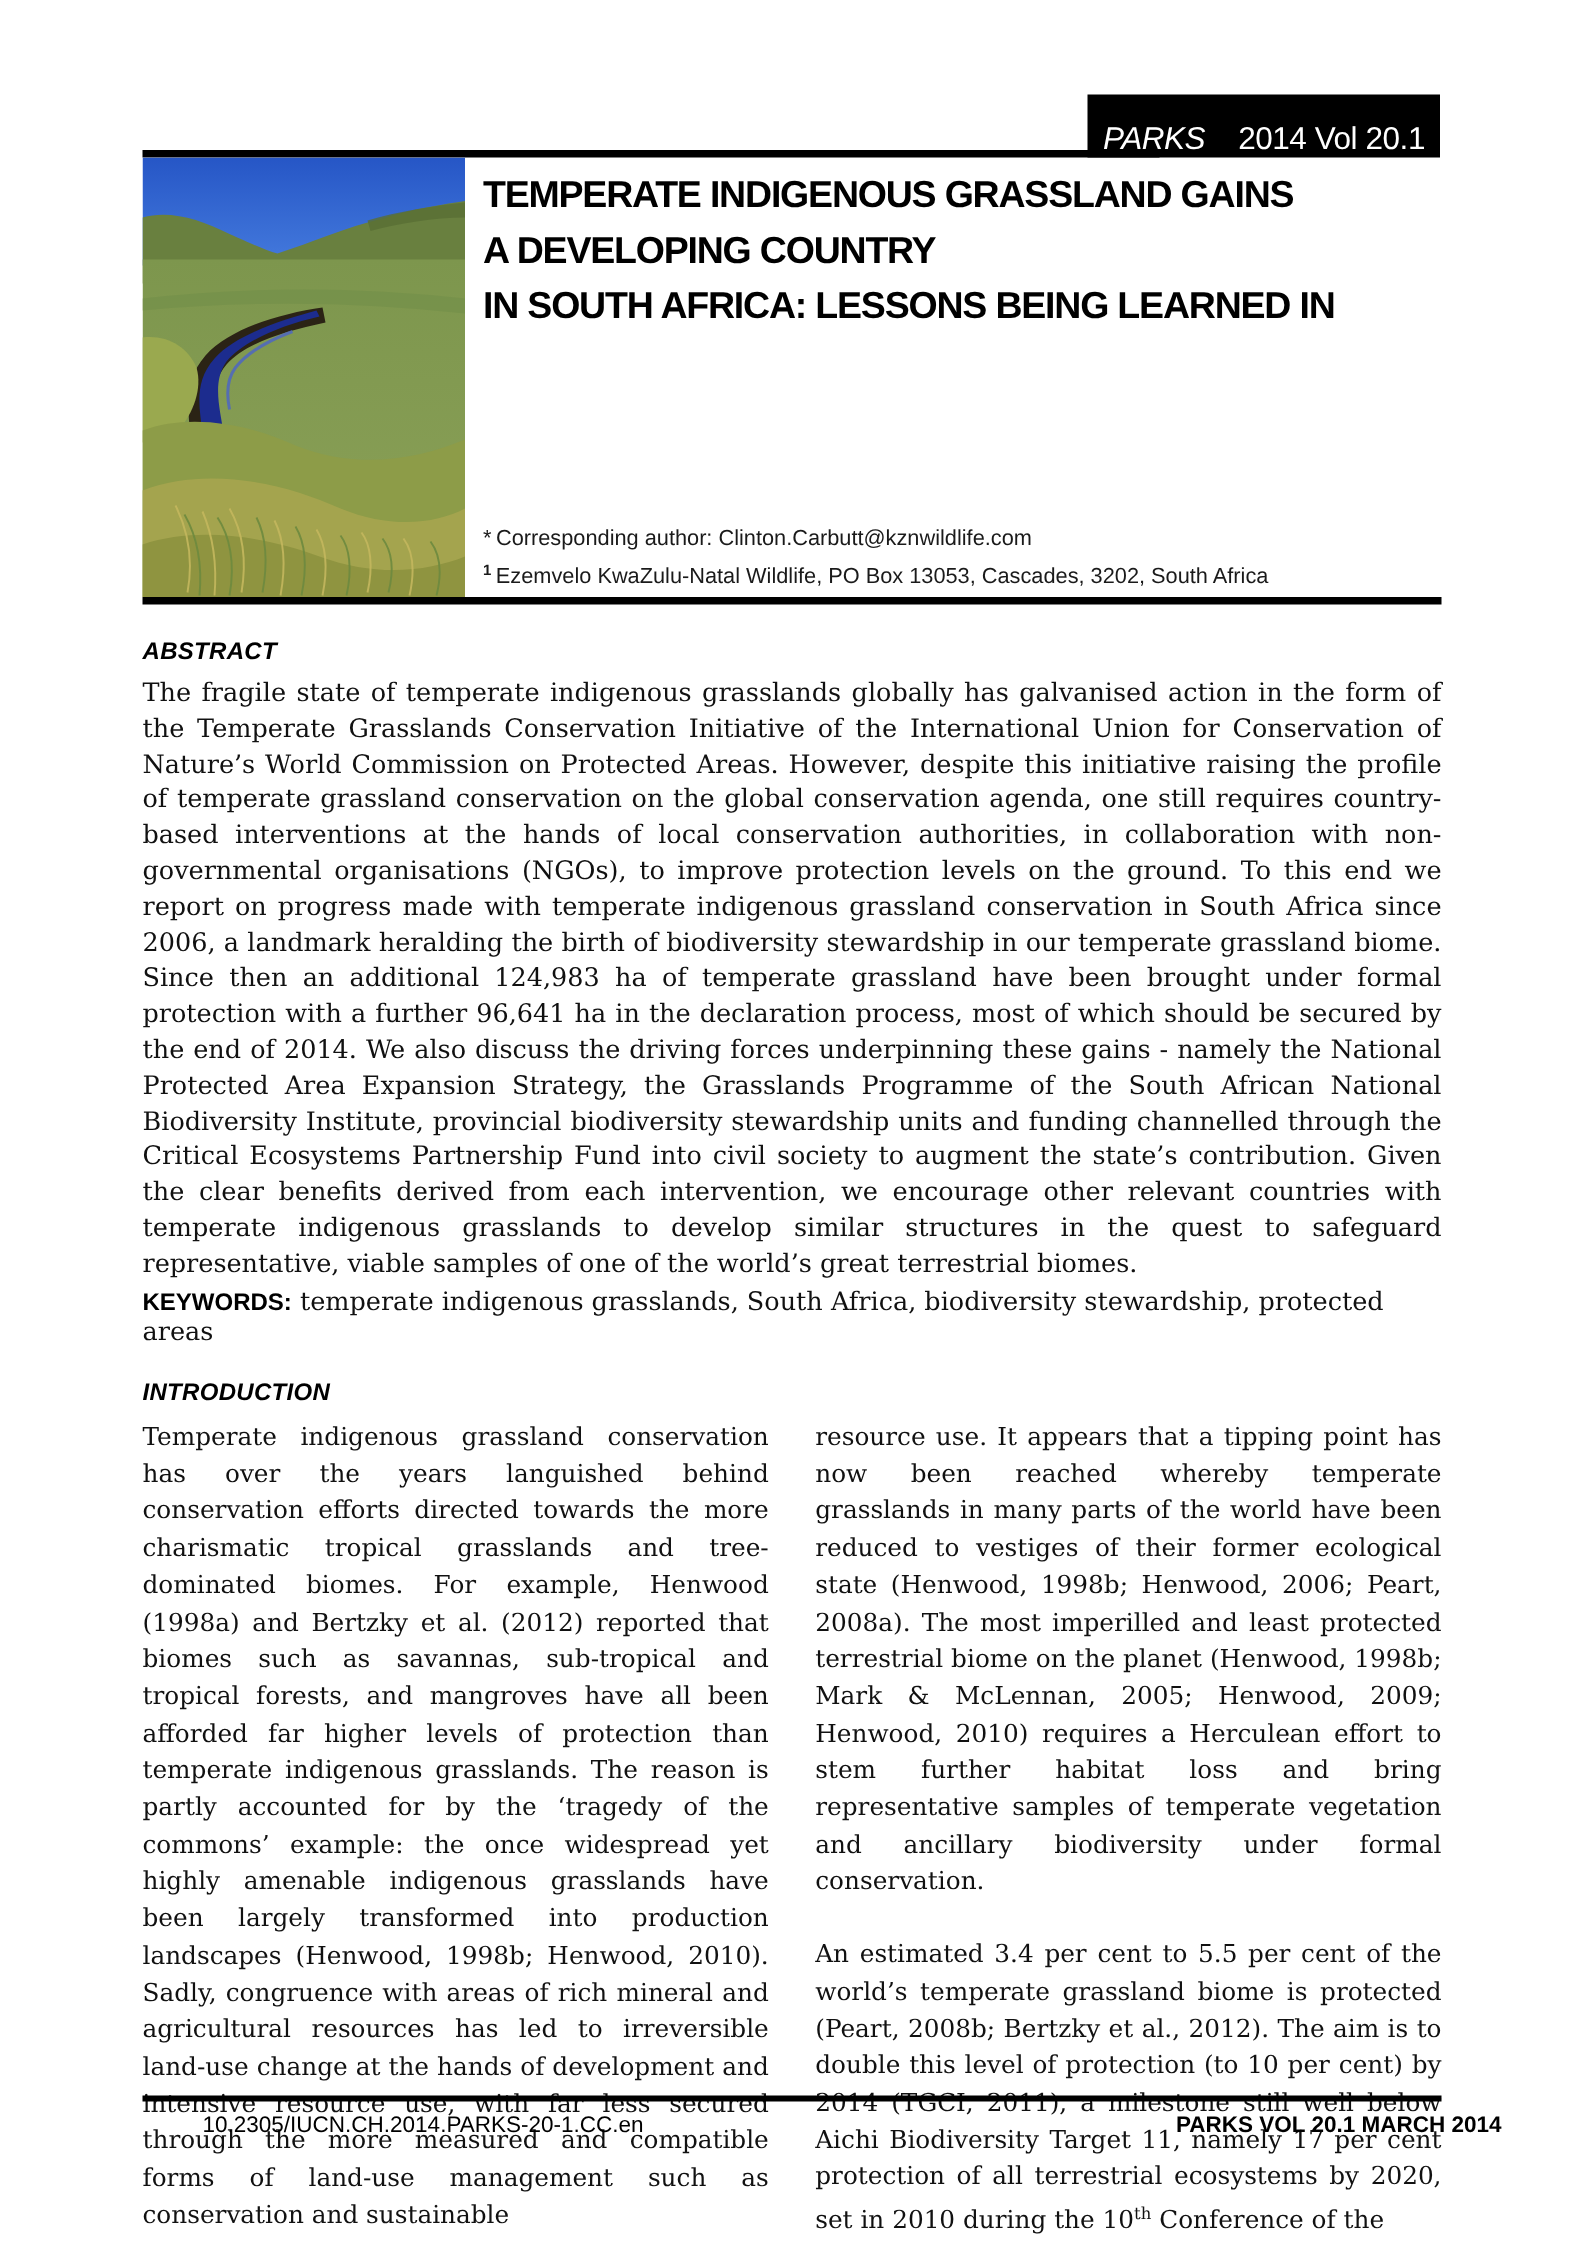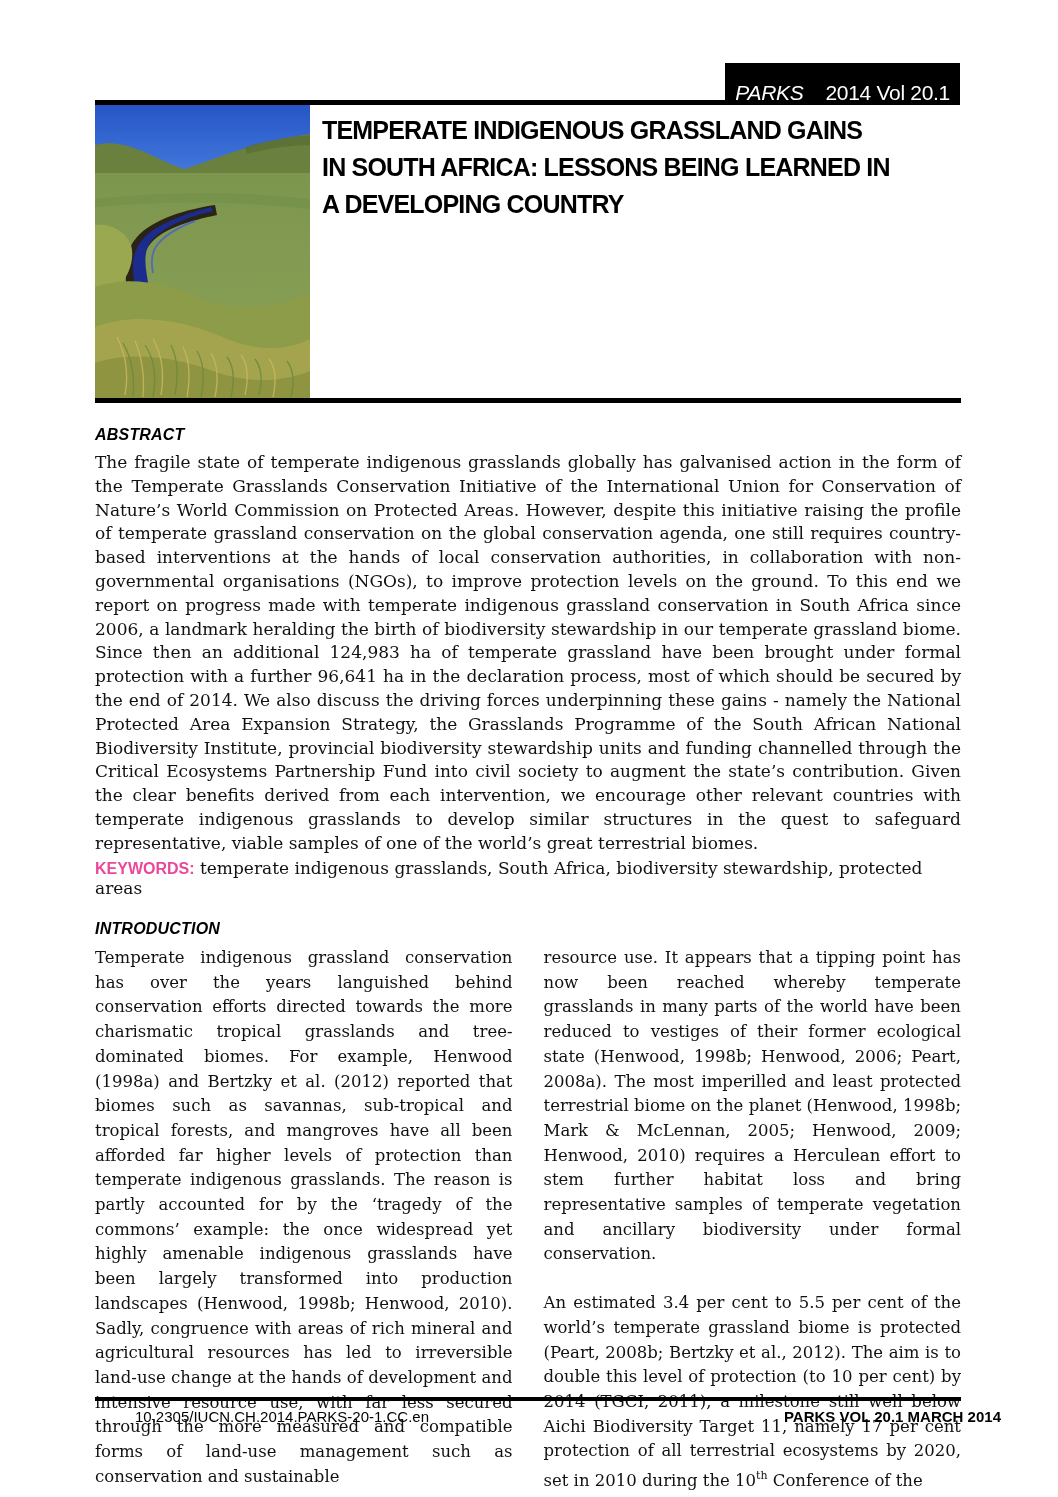--- a/index.html
+++ b/index.html
@@ -43,21 +43,21 @@
     font-size:16px;font-weight:bold;letter-spacing:0.2px;font-style:italic;
   }
   #abstract-heading{top:426px;}
   #intro-heading{top:920px;}
   .serif{font-family:"DejaVu Serif","Liberation Serif",serif;color:#111;}
   .abstract-text{
     position:absolute;left:95px;top:451px;width:866px;
     font-size:17px;line-height:23.8px;text-align:justify;
   }
   .keywords{position:absolute;left:95px;top:858px;width:866px;font-size:17px;}
-  .kw-label{font-family:"Liberation Sans",sans-serif;font-weight:bold;font-size:16px;color:#ec4899;}
+  .kw-label{font-family:"Liberation Sans",sans-serif;font-weight:bold;font-size:16px;color:#000000;}
   .columns{
     position:absolute;left:95px;top:946px;width:866px;
     display:flex;gap:31px;
   }
   .col{width:420px;font-size:16.5px;line-height:24.7px;text-align:justify;}
   .col p{margin:0;}
   .col p + p{margin-top:24px;}
   .col sup{font-size:11px;}
   
   .footer-row{
@@ -129,23 +129,27 @@
         <path d="M136,292 C140,274 138,260 132,252"></path>
         <path d="M164,290 C168,274 166,262 160,254"></path>
         <path d="M196,292 C200,276 198,264 192,256"></path>
       </g>
     </svg>
   </div>
 
   <div class="title-block">
     <h1 class="doc-title">
       <span>TEMPERATE INDIGENOUS GRASSLAND GAINS</span>
+      <span>A DEVELOPING COUNTRY</span>
       <span>IN SOUTH AFRICA: LESSONS BEING LEARNED IN</span>
-      <span>A DEVELOPING COUNTRY</span>
     </h1>
+    <div class="footnotes">
+      <div><span class="marker">*</span><span>Corresponding author: Clinton.Carbutt@kznwildlife.com</span></div>
+      <div><sup class="marker">1</sup><span>Ezemvelo KwaZulu-Natal Wildlife, PO Box 13053, Cascades, 3202, South Africa</span></div>
+    </div>
   </div>
 
   <div class="mid-rule"></div>
 
   <div class="section-heading" id="abstract-heading">ABSTRACT</div>
   <div class="abstract-text serif">The fragile state of temperate indigenous grasslands globally has galvanised action in the form of the Temperate Grasslands Conservation Initiative of the International Union for Conservation of Nature’s World Commission on Protected Areas. However, despite this initiative raising the profile of temperate grassland conservation on the global conservation agenda, one still requires country-based interventions at the hands of local conservation authorities, in collaboration with non-governmental organisations (NGOs), to improve protection levels on the ground. To this end we report on progress made with temperate indigenous grassland conservation in South Africa since 2006, a landmark heralding the birth of biodiversity stewardship in our temperate grassland biome. Since then an additional 124,983 ha of temperate grassland have been brought under formal protection with a further 96,641 ha in the declaration process, most of which should be secured by the end of 2014. We also discuss the driving forces underpinning these gains - namely the National Protected Area Expansion Strategy, the Grasslands Programme of the South African National Biodiversity Institute, provincial biodiversity stewardship units and funding channelled through the Critical Ecosystems Partnership Fund into civil society to augment the state’s contribution. Given the clear benefits derived from each intervention, we encourage other relevant countries with temperate indigenous grasslands to develop similar structures in the quest to safeguard representative, viable samples of one of the world’s great terrestrial biomes.</div>
 
   <div class="keywords serif"><span class="kw-label">KEYWORDS:</span><span> temperate indigenous grasslands, South Africa, biodiversity stewardship, protected areas</span></div>
 
   <div class="section-heading" id="intro-heading">INTRODUCTION</div>

